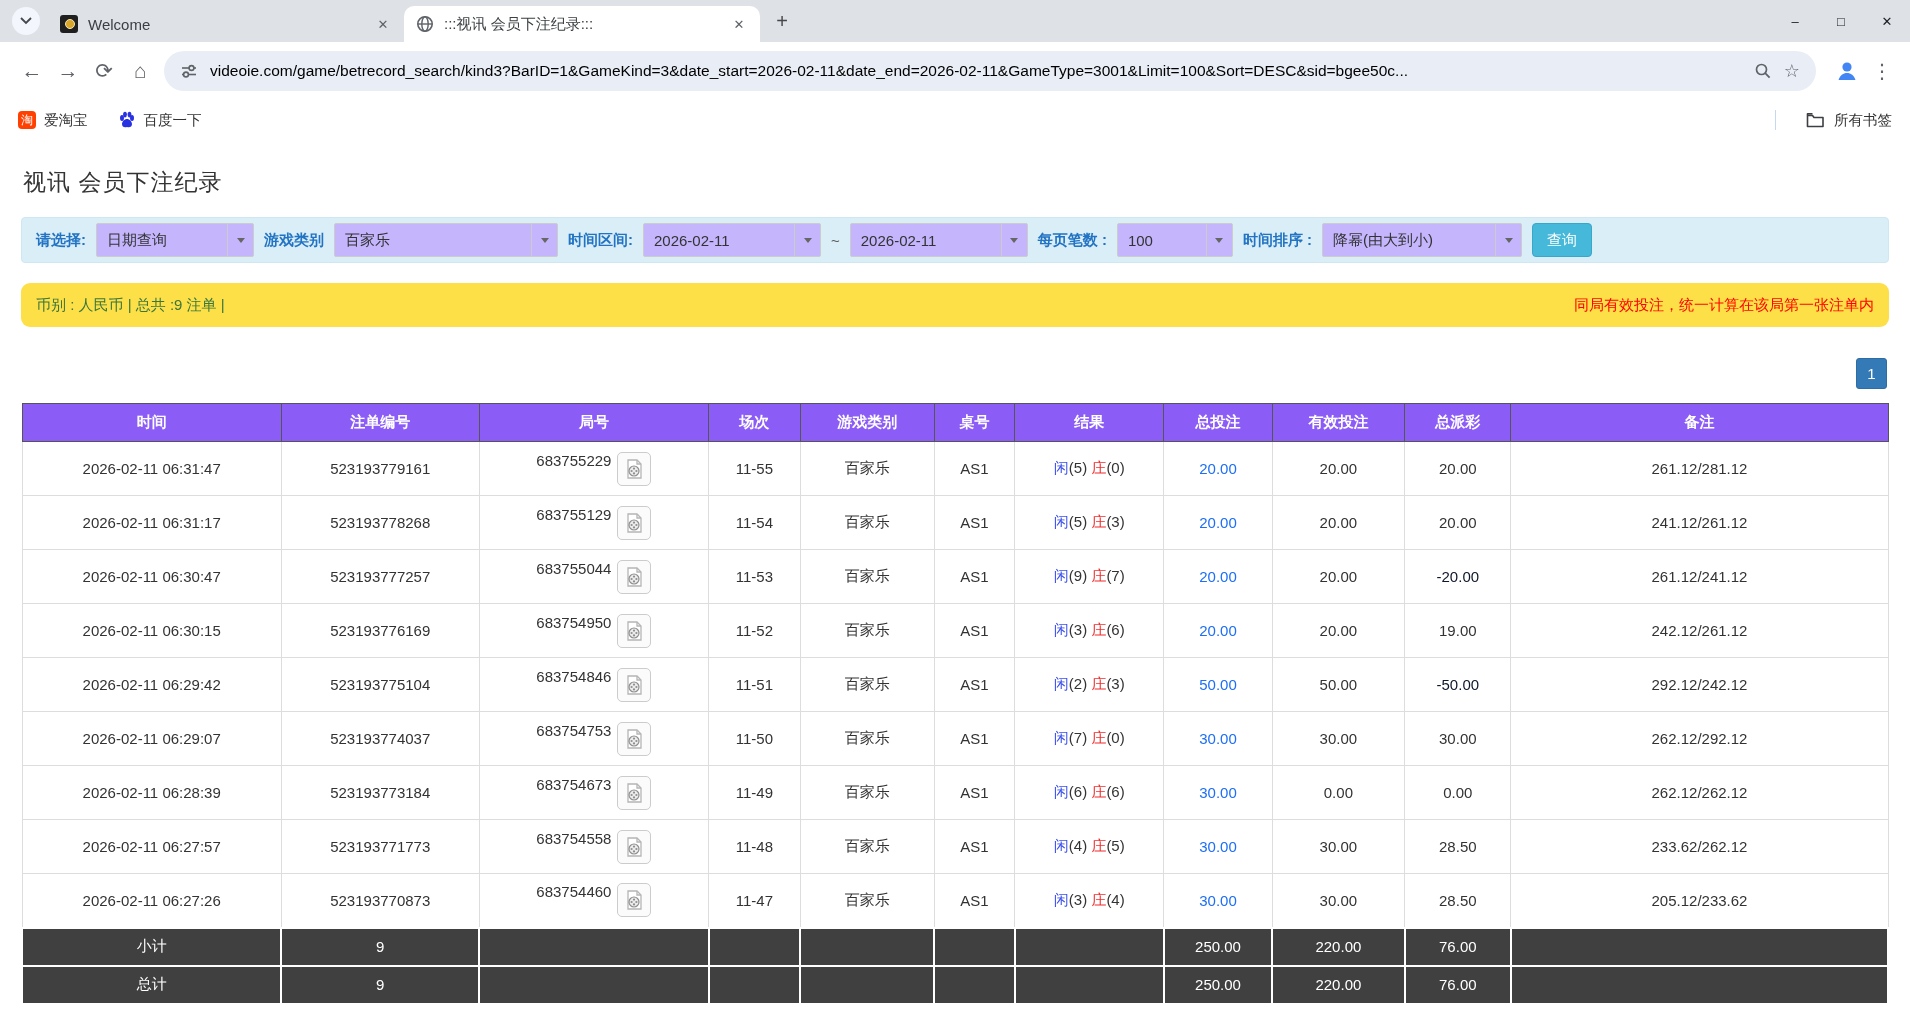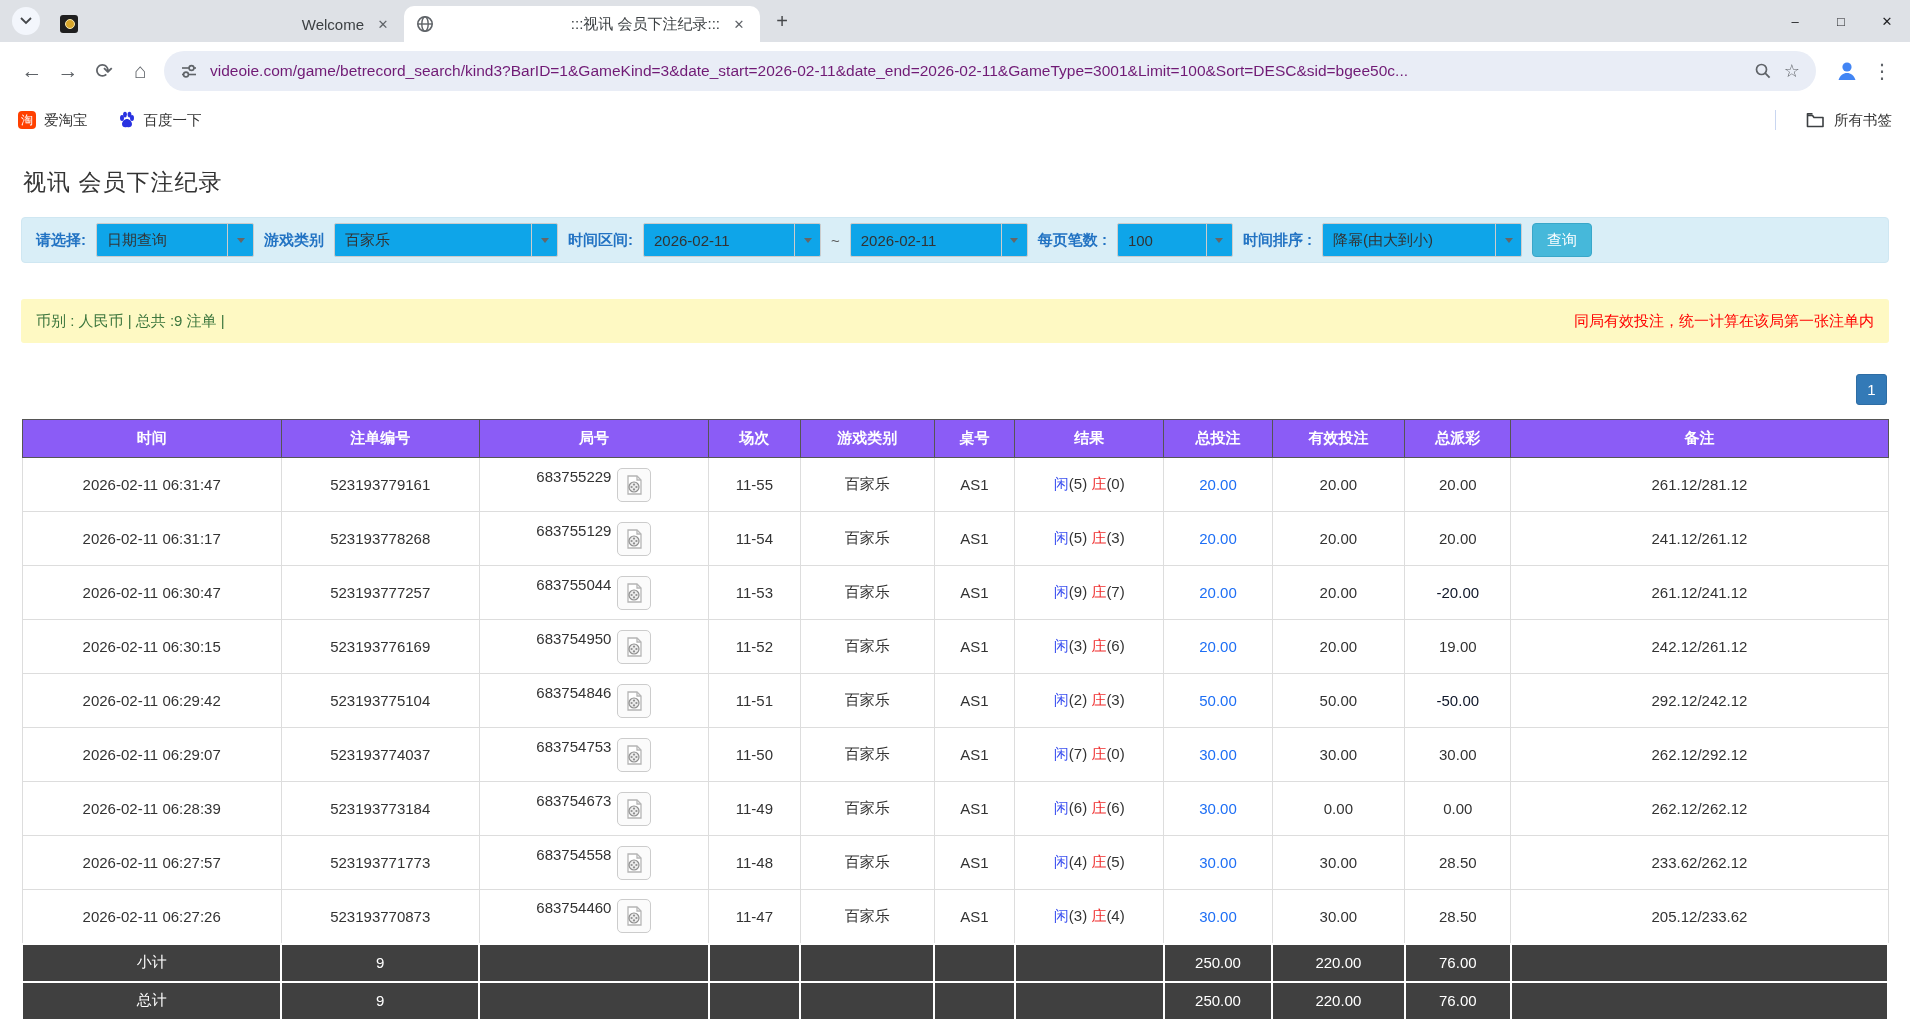--- a/index.html
+++ b/index.html
@@ -6,59 +6,59 @@
   html,body { width: 1910px; height: 1030px; }
   body {
     font-family: "Liberation Sans", "DejaVu Sans", sans-serif;
     background: #fff; overflow: hidden; color: #333;
   }
   
   .tabbar { height: 42px; background: #dee1e6; display: flex; align-items: flex-end; padding-left: 10px; position: relative; }
   .tab-search { width: 28px; height: 28px; border-radius: 50%; background: #f3f6fc; display: flex; align-items: center; justify-content: center; margin: 0 8px 7px 2px; color: #45474a; }
   .tab { width: 356px; height: 36px; display: flex; align-items: center; gap: 10px; padding: 0 12px; font-size: 15px; color: #3c4043; }
   .tab.active { background: #fff; border-radius: 10px 10px 0 0; }
-  .tab-title { flex: 1; white-space: nowrap; overflow: hidden; text-overflow: ellipsis; text-align: right; }
+  .tab-title { flex: 1; white-space: nowrap; overflow: hidden; text-overflow: ellipsis; }
   .tab-close { color: #5f6368; font-size: 13px; width: 18px; height: 18px; display: flex; align-items: center; justify-content: center; border-radius: 50%; }
   .favicon-welcome { width: 18px; height: 18px; background: #1f1f1f; border-radius: 3px; position: relative; flex: 0 0 18px; }
   .favicon-welcome::after { content: ""; position: absolute; left: 5px; top: 4px; width: 8px; height: 8px; border-radius: 50%; background: #d8a62a; border: 1px solid #f5e7b0; }
   .newtab-btn { width: 28px; height: 28px; margin: 0 0 7px 8px; display: flex; align-items: center; justify-content: center; font-size: 20px; color: #45474a; }
   .win-controls { position: absolute; right: 0; top: 0; height: 42px; display: flex; }
   .win-btn { width: 46px; height: 42px; display: flex; align-items: center; justify-content: center; font-size: 13px; color: #202124; }
 
   .toolbar { height: 58px; background: #fff; display: flex; align-items: center; padding: 0 14px; }
   .nav-icon { width: 36px; height: 36px; display: flex; align-items: center; justify-content: center; font-size: 21px; color: #5f6368; flex: 0 0 36px; }
   .omnibox { flex: 1; height: 40px; background: #e9edf6; border-radius: 20px; display: flex; align-items: center; gap: 12px; padding: 0 16px; margin: 0 10px 0 6px; }
-  .omnibox .url { flex: 1; font-size: 15.5px; color: #701a75; white-space: nowrap; overflow: hidden; }
+  .omnibox .url { flex: 1; font-size: 15.5px; color: #000000; white-space: nowrap; overflow: hidden; }
   .omni-icon { color: #5f6368; font-size: 18px; display: flex; align-items: center; }
   .avatar-wrap { width: 34px; height: 34px; border-radius: 50%; display: flex; align-items: center; justify-content: center; margin: 0 4px; }
   .menu-dots { width: 28px; text-align: center; font-size: 20px; color: #5f6368; }
 
   .bookmarks { height: 40px; background: #fff; display: flex; align-items: center; padding: 0 18px; gap: 30px; font-size: 14.5px; color: #333; }
   .bm-item { display: flex; align-items: center; gap: 8px; }
   .bm-taobao { width: 18px; height: 18px; background: #ff4000; border-radius: 4px; color: #fff; font-size: 12px; display: flex; align-items: center; justify-content: center; }
   .bm-spacer { flex: 1; }
   .bm-divider { width: 1px; height: 20px; background: #c9d6f0; }
   .bm-all { display: flex; align-items: center; gap: 9px; }
 
   
   .content { padding: 0 21px; }
   .page-title { font-size: 23px; font-weight: 400; color: #333; margin: 27px 0 19px 2px; letter-spacing: 1px; }
 
   .filter-bar { background: #d9eef7; border: 1px solid #cfe7f2; border-radius: 4px; height: 46px; display: flex; align-items: center; gap: 10px; padding: 0 14px; }
   .f-label { color: #2273c3; font-weight: 700; font-size: 15px; white-space: nowrap; }
   .tilde { color: #555; font-size: 15px; }
-  .sel { background: #0ea5e9; border: 1px solid #ccc; border-radius: 2px; height: 34px; display: flex; align-items: stretch; }
+  .sel { background: #c4b5fd; border: 1px solid #ccc; border-radius: 2px; height: 34px; display: flex; align-items: stretch; }
   .sel-text { flex: 1; display: flex; align-items: center; padding: 0 10px; font-size: 15px; color: #333; white-space: nowrap; overflow: hidden; }
   .sel-arrow { width: 26px; border-left: 1px solid #ccc; display: flex; align-items: center; justify-content: center; }
   .sel-arrow::after { content: ""; border: 4px solid transparent; border-top: 5px solid #666; margin-top: 5px; }
   .w-mode { width: 158px; } .w-game { width: 224px; } .w-date { width: 178px; }
   .w-per { width: 116px; } .w-sort { width: 200px; }
   .search-btn { background: #46b8da; border: 1px solid #39a7c9; color: #fff; border-radius: 4px; height: 34px; padding: 0 14px; font-size: 15px; cursor: pointer; }
 
-  .summary-bar { margin-top: 36px; background: #fef9c3; border-radius: 3px; height: 44px; display: flex; align-items: center; justify-content: space-between; padding: 0 15px; }
+  .summary-bar { margin-top: 20px; background: #fde047; border-radius: 9px; height: 44px; display: flex; align-items: center; justify-content: space-between; padding: 0 15px; }
   .summary-left { color: #3c763d; font-size: 15px; }
   .summary-right { color: #ff0000; font-size: 15px; }
 
   .pagination-row { display: flex; justify-content: flex-end; margin: 31px 2px 14px 0; }
   .page-btn { min-width: 31px; height: 31px; background: #337ab7; border: 1px solid #2e6da4; color: #fff; border-radius: 3px; display: flex; align-items: center; justify-content: center; font-size: 15px; cursor: pointer; }
 
   table.records { width: 100%; border-collapse: collapse; table-layout: fixed; text-align: center; font-size: 15px; }
   .records thead th { background: #8b5cf6; color: #fff; font-weight: 700; height: 38px; border: 1px solid #555; font-size: 15px; }
   .records tbody td { background: #fff; border: 1px solid #ddd; height: 54px; color: #333; }
   .round-wrap { display: flex; align-items: flex-start; justify-content: center; gap: 6px; }

